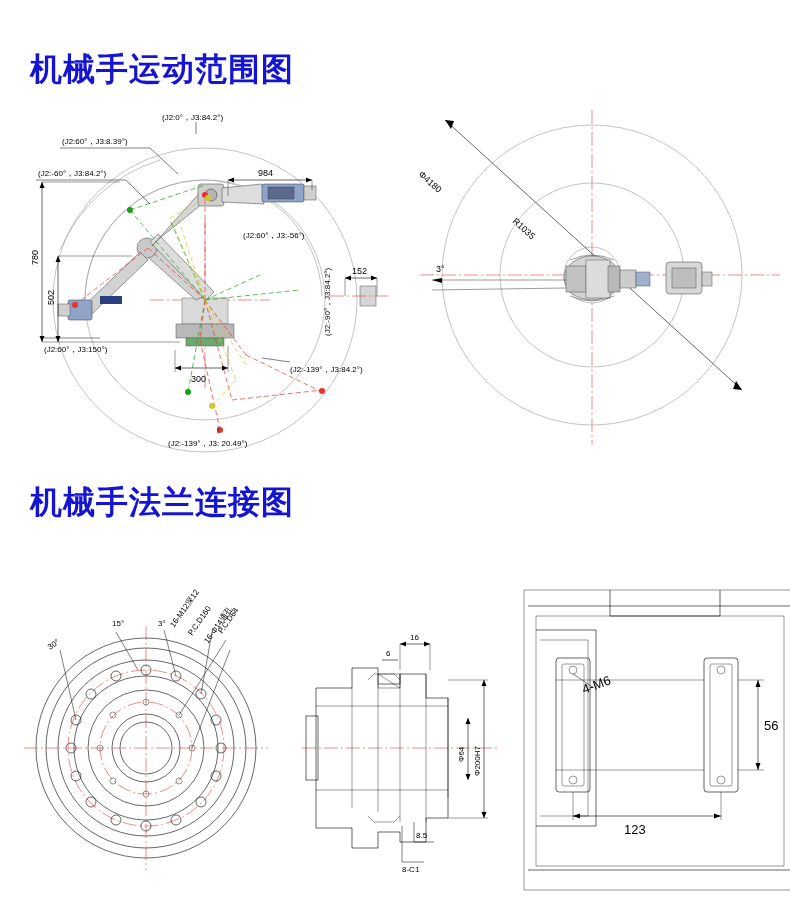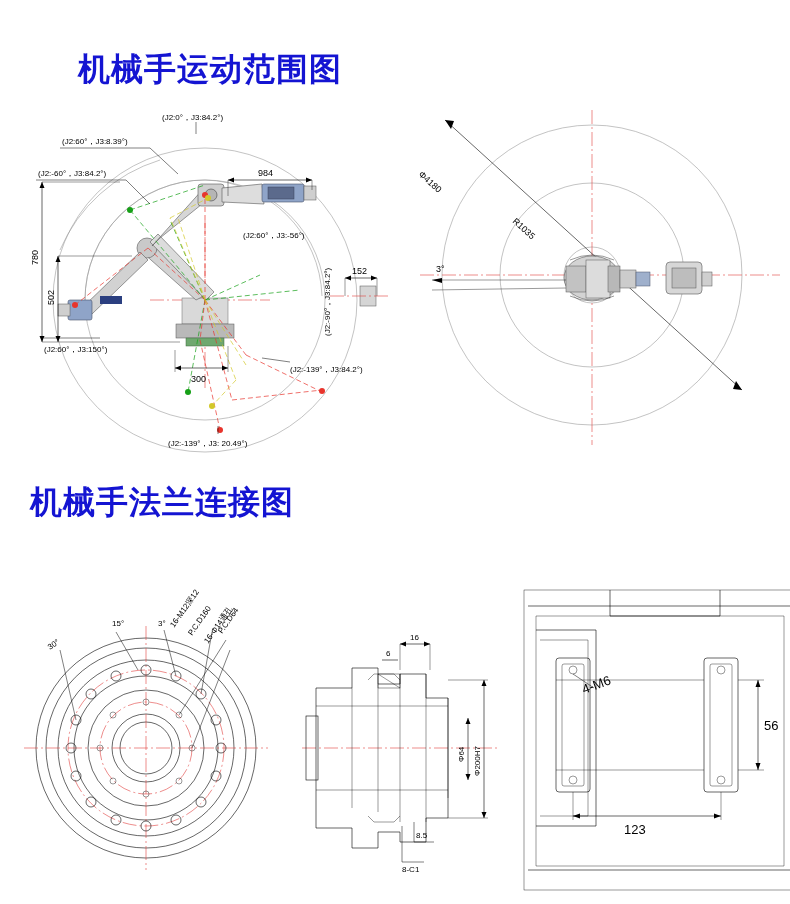--- a/index.html
+++ b/index.html
@@ -22,21 +22,21 @@
   }
   .section-title {
     position: absolute;
     font-family: "Liberation Sans", sans-serif;
     font-weight: bold;
     color: #1414d2;
     font-size: 32px;
     letter-spacing: 1px;
     white-space: nowrap;
   }
-  #title-motion { left: 30px; top: 48px; margin-left: 48px; }
+  #title-motion { left: 30px; top: 48px; }
   #title-flange { left: 30px; top: 481px; }
 
   .diagram {
     position: absolute;
     overflow: hidden;
   }
   #motion-diagram {
     left: 0px;
     top: 100px;
     width: 790px;

